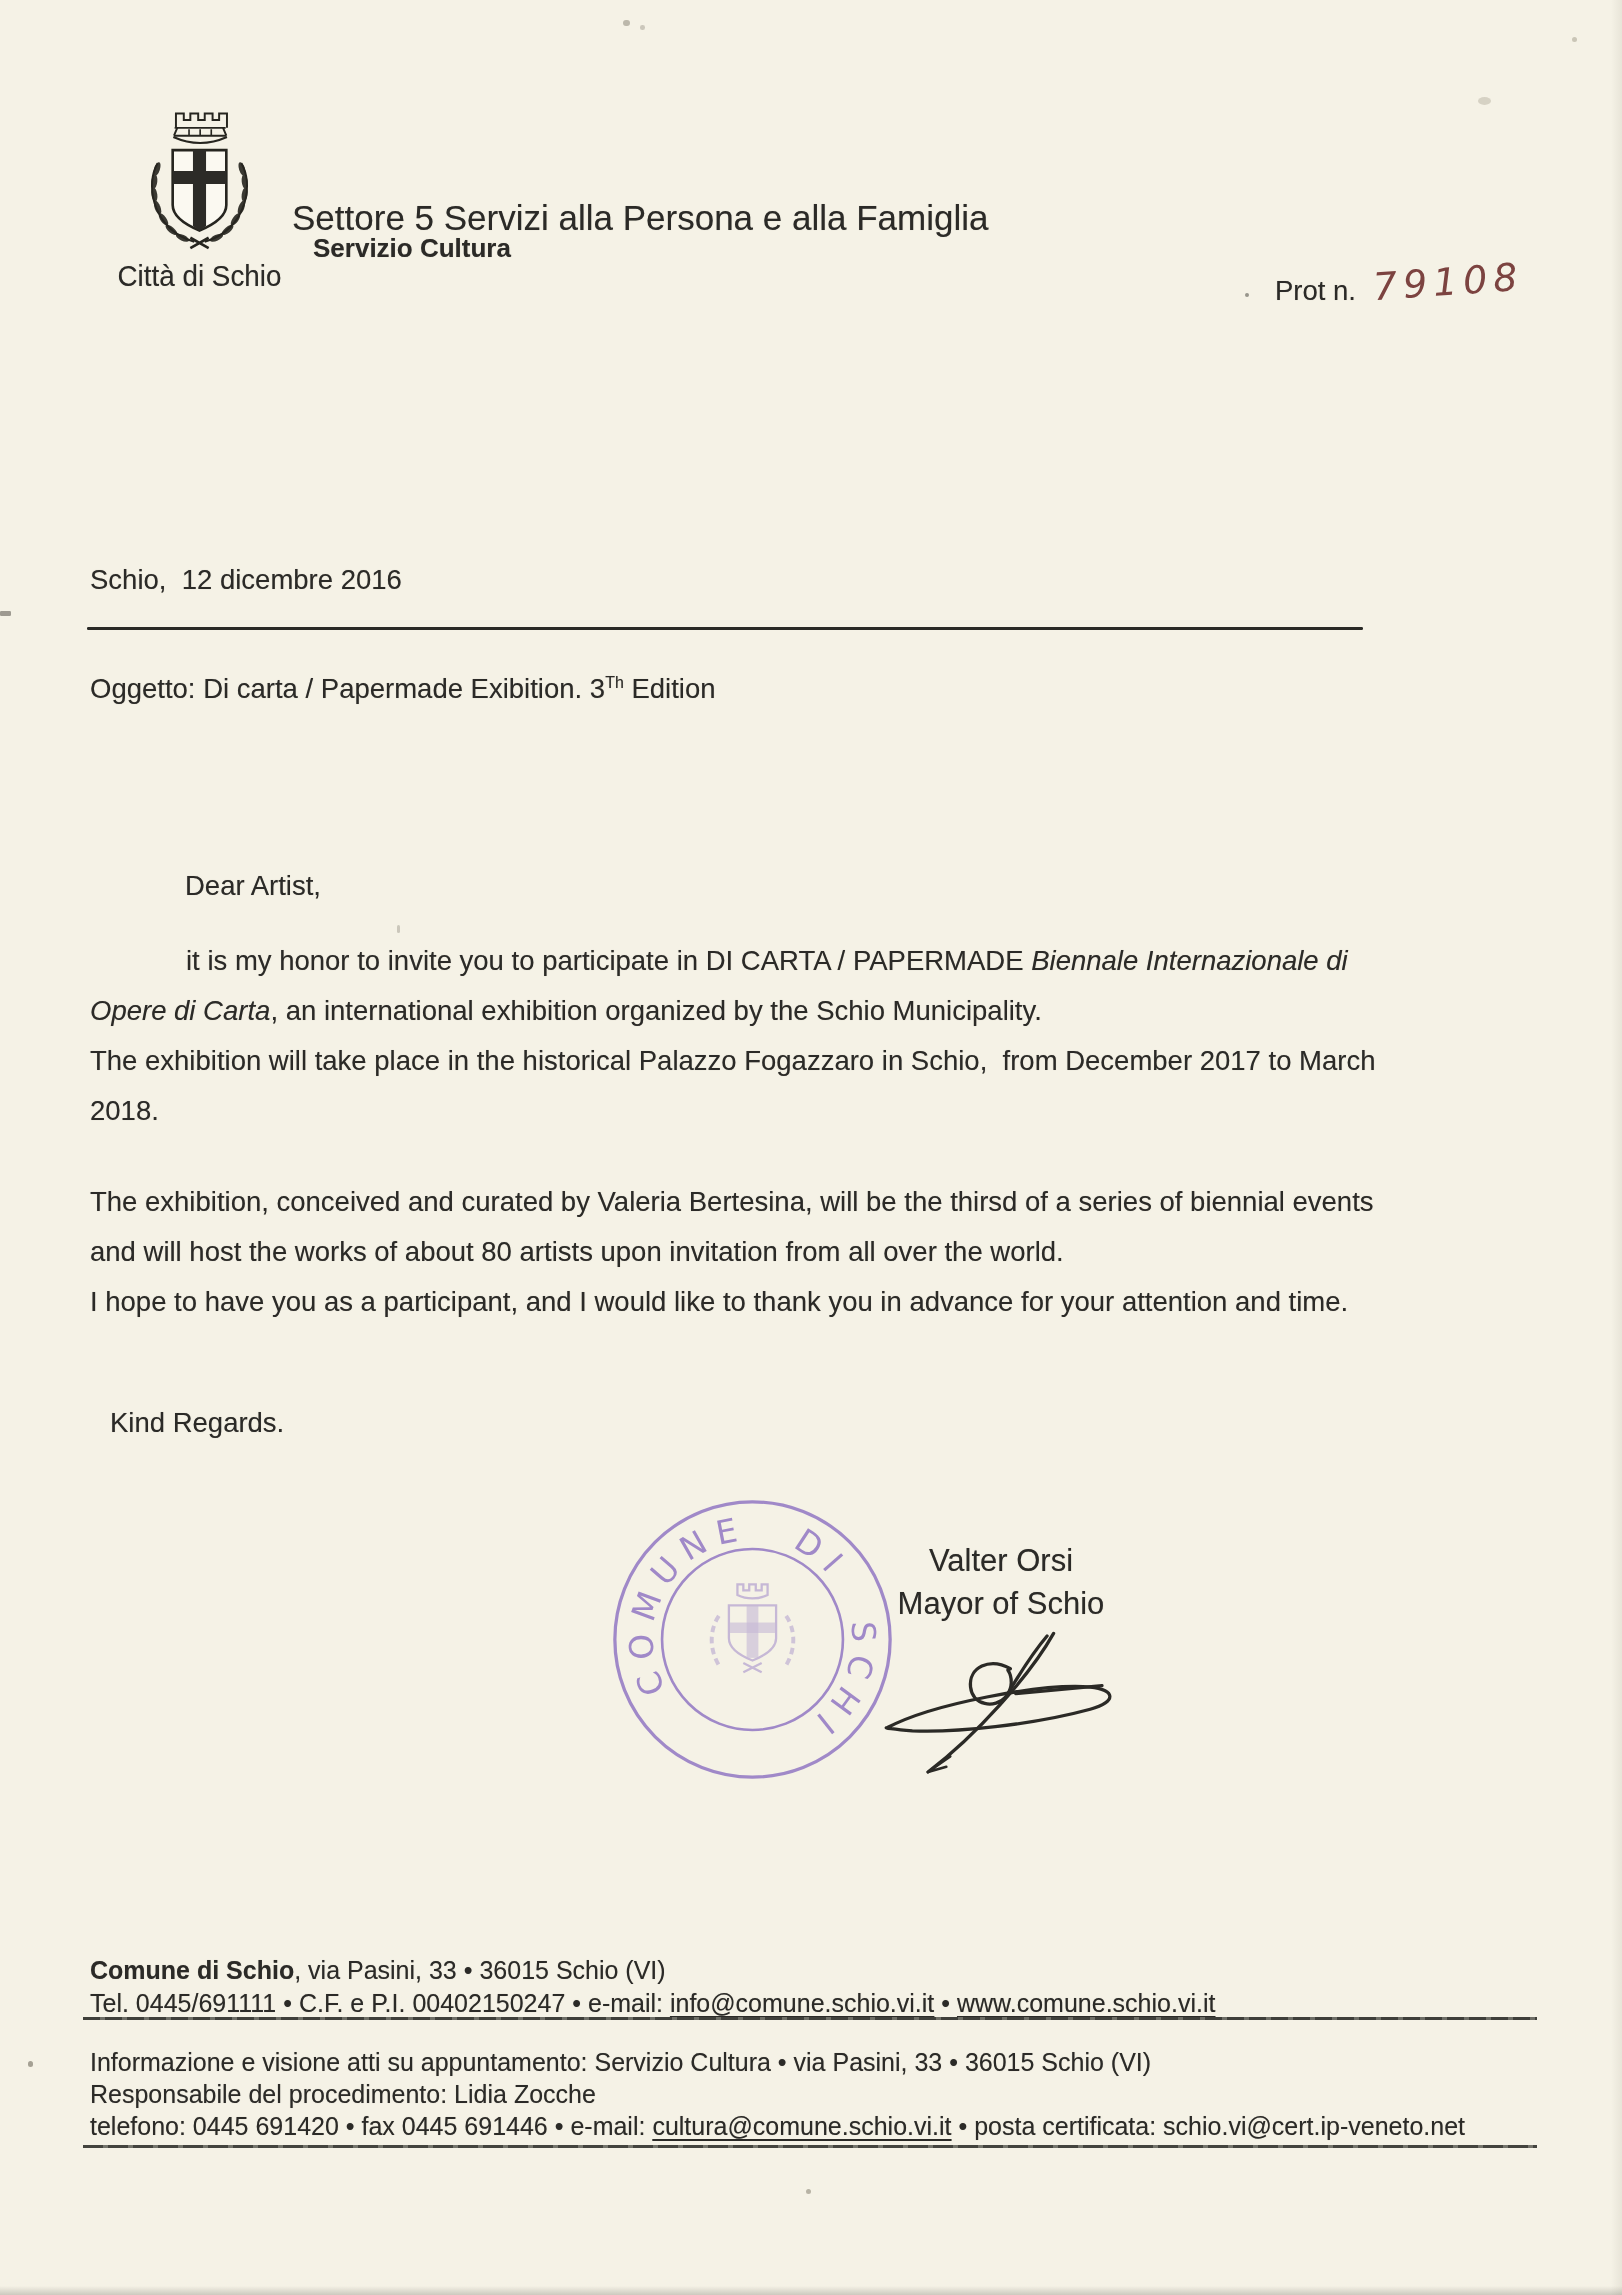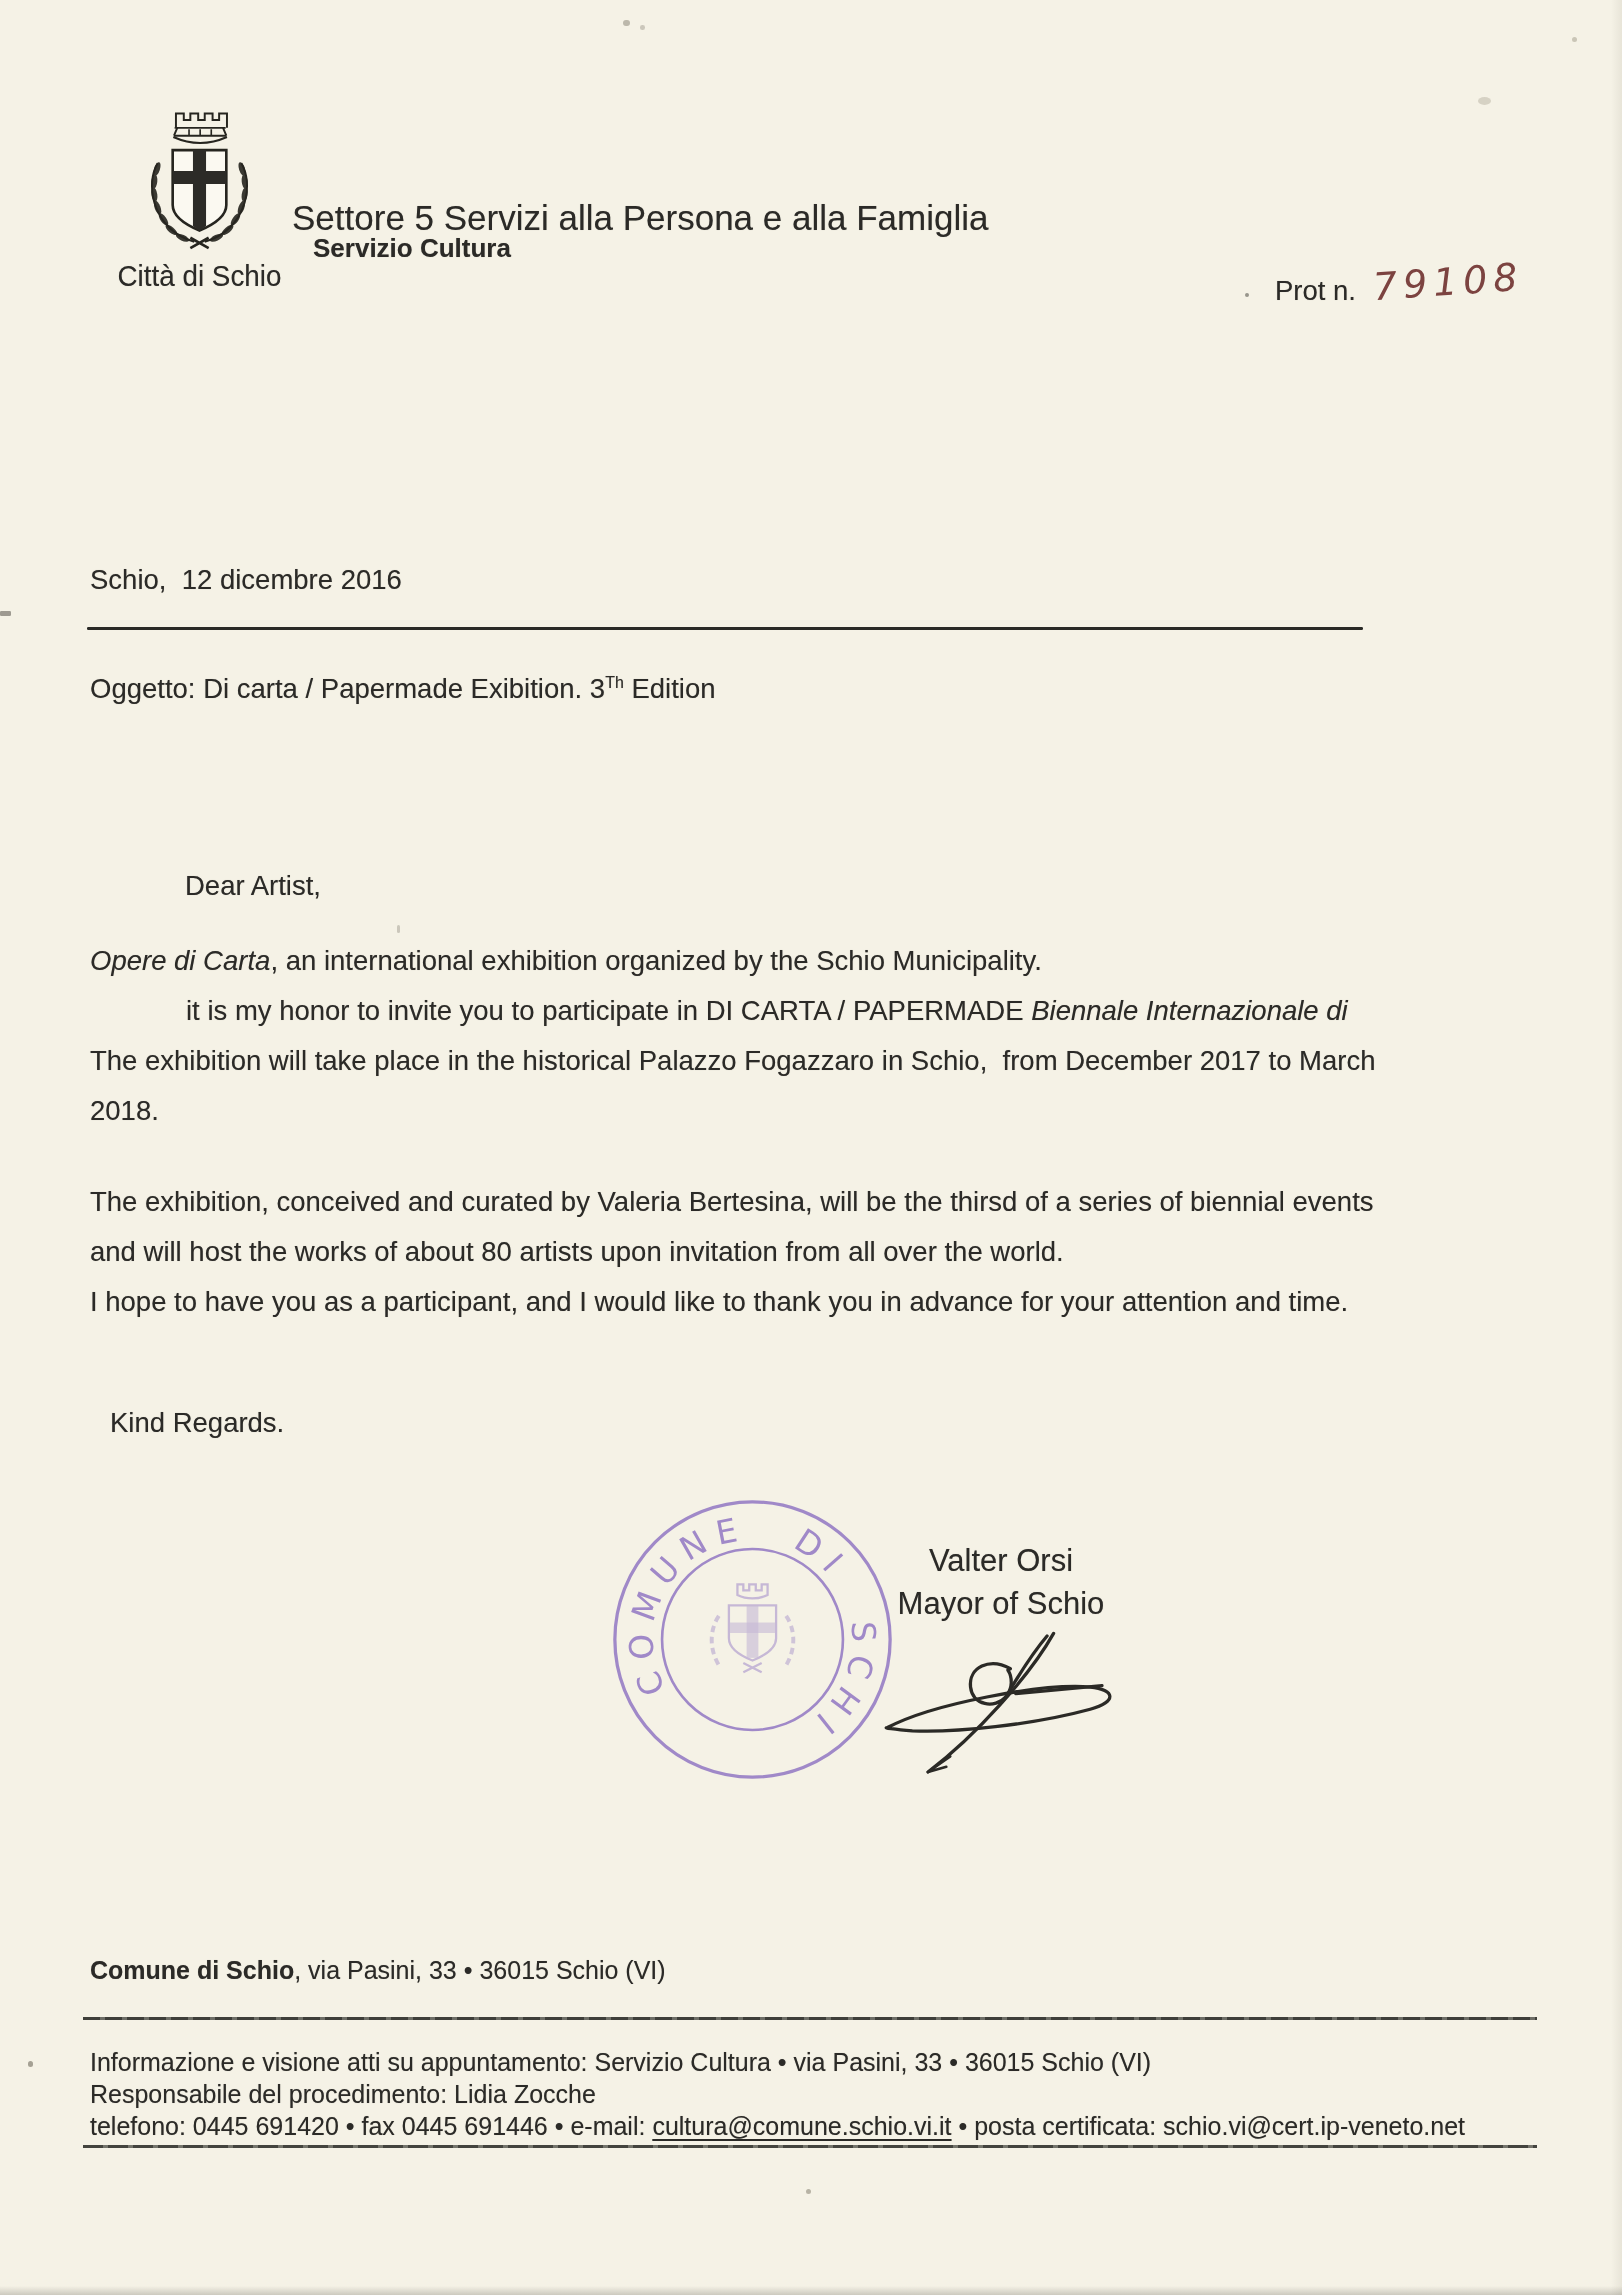--- a/index.html
+++ b/index.html
@@ -119,22 +119,22 @@
   <div id="prot" class="abs soft"><span>Prot n.</span><span class="hand">79108</span></div>
 
   <div id="date-line" class="abs soft">Schio,  12 dicembre 2016</div>
   <div id="date-rule" class="abs"></div>
   <div id="subject" class="abs soft">
       <div class="tline"><span>Oggetto: Di carta / Papermade Exibition. 3</span><span class="sup">Th</span><span> Edition</span></div>
     </div>
 
   <div id="salutation" class="abs soft">Dear Artist,</div>
   <div id="para1" class="abs soft">
+      <div class="tline ind"><span>it is my honor to invite you to participate in DI CARTA / PAPERMADE </span><span class="it">Biennale Internazionale di</span></div>
       <div class="tline"><span class="it">Opere di Carta</span><span>, an international exhibition organized by the Schio Municipality.</span></div>
-      <div class="tline ind"><span>it is my honor to invite you to participate in DI CARTA / PAPERMADE </span><span class="it">Biennale Internazionale di</span></div>
       <div class="tline"><span>The exhibition will take place in the historical Palazzo Fogazzaro in Schio,  from December 2017 to March</span></div>
       <div class="tline"><span>2018.</span></div>
     </div>
   <div id="para2" class="abs soft">
       <div class="tline"><span>The exhibition, conceived and curated by Valeria Bertesina, will be the thirsd of a series of biennial events</span></div>
       <div class="tline"><span>and will host the works of about 80 artists upon invitation from all over the world.</span></div>
       <div class="tline"><span>I hope to have you as a participant, and I would like to thank you in advance for your attention and time.</span></div>
     </div>
   <div id="closing" class="abs soft">Kind Regards.</div>
 
@@ -174,20 +174,21 @@
       <path d="M204,62 C172,44 140,60 143,90 C146,118 180,124 197,105 C208,92 207,74 200,64"></path>
       <path d="M197,105 C220,66 243,32 260,12"></path>
       <path d="M270,8 C234,72 152,164 78,220"></path>
       <path d="M78,220 L112,196 M78,220 L106,212" stroke-width="4"></path>
       <path d="M212,100 L344,88"></path>
     </g>
   </svg>
 
   <div id="footer1" class="abs soft">
       <div class="tline"><span class="bd">Comune di Schio</span><span>, via Pasini, 33 • 36015 Schio (VI)</span></div>
+      <div class="tline"><span>Tel. 0445/691111 • C.F. e P.I. 00402150247 • e-mail: </span><span class="ul">info@comune.schio.vi.it</span><span> • </span><span class="ul">www.comune.schio.vi.it</span></div>
     </div>
   <div id="footer-divider" class="abs"></div>
   <div id="footer2" class="abs soft">
       <div class="tline"><span>Informazione e visione atti su appuntamento: Servizio Cultura • via Pasini, 33 • 36015 Schio (VI)</span></div>
       <div class="tline"><span>Responsabile del procedimento: Lidia Zocche</span></div>
       <div class="tline"><span>telefono: 0445 691420 • fax 0445 691446 • e-mail: </span><span class="ul">cultura@comune.schio.vi.it</span><span> • posta certificata: schio.vi@cert.ip-veneto.net</span></div>
     </div>
   <div id="footer-rule-bottom" class="abs"></div>
 
   <div class="spk abs" style="left:623px;top:19.6px;width:6.5px;height:6.5px;background:#8d887a;opacity:.55"></div>

